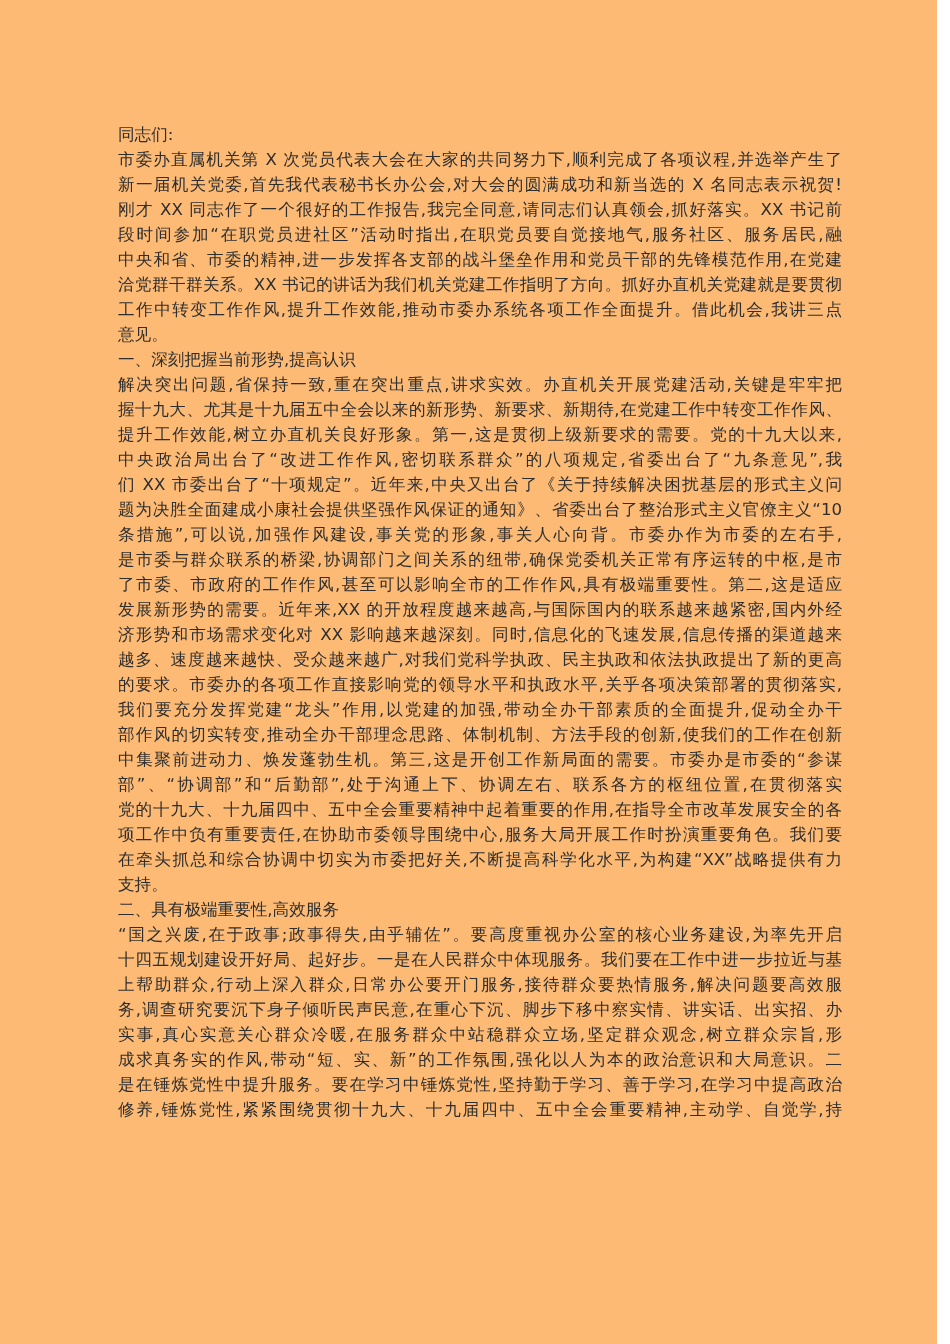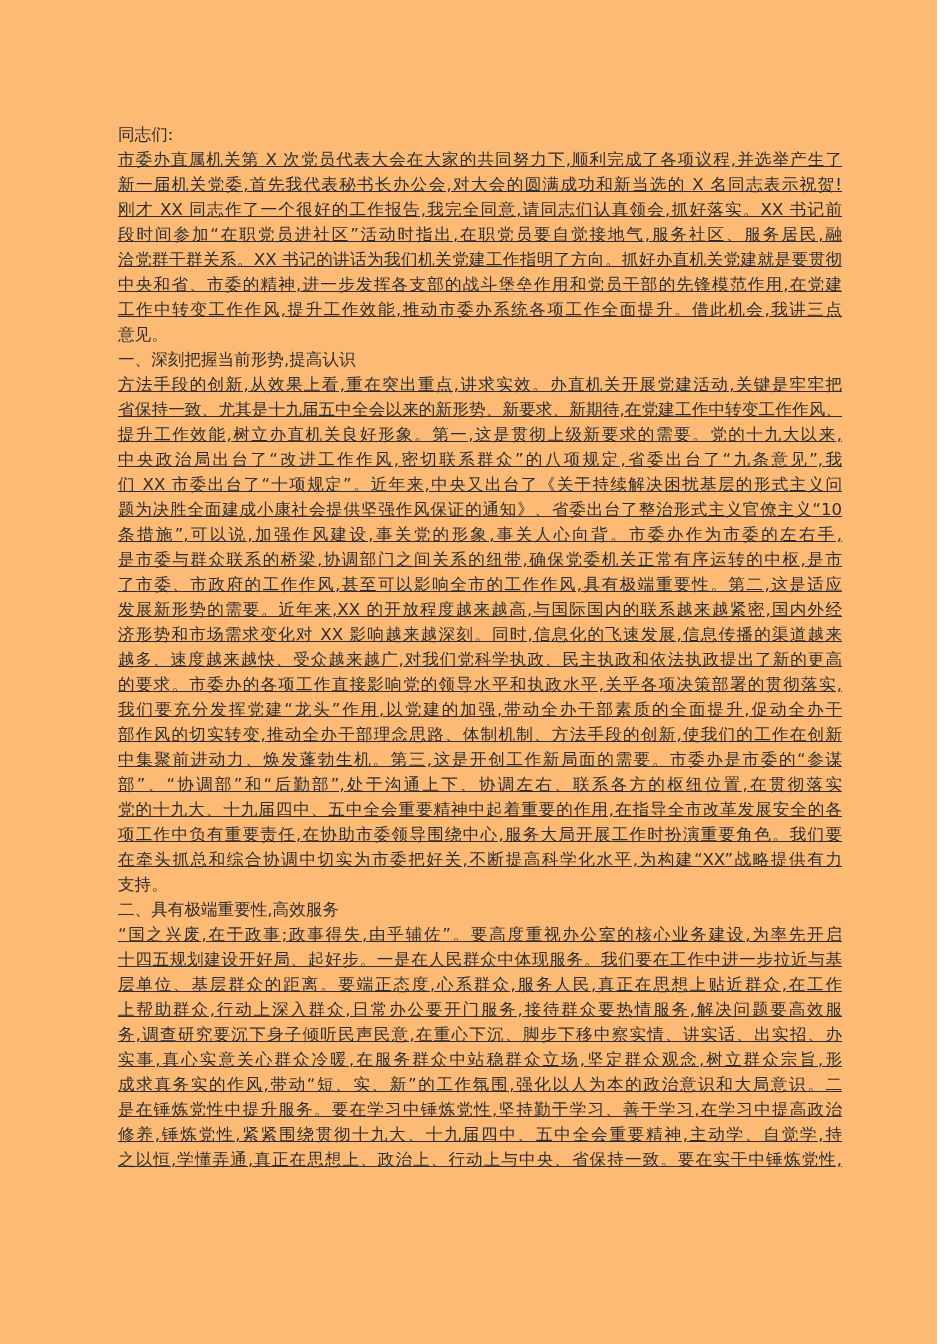--- a/index.html
+++ b/index.html
@@ -26,40 +26,39 @@
     line-height: 25px;
     height: 25px;
     color: #2e2e2e;
     text-align: justify;
     text-justify: inter-character;
     overflow: hidden;
     font-weight: 500;
   }
   .text-line.fill {
     text-align-last: justify;
-    text-decoration: underline;
   }
 </style>
 </head>
 <body>
 
 <div class="page">
   <div class="text-block">
       <div class="text-line">同志们:</div>
       <div class="text-line fill">市委办直属机关第 X 次党员代表大会在大家的共同努力下,顺利完成了各项议程,并选举产生了</div>
       <div class="text-line fill">新一届机关党委,首先我代表秘书长办公会,对大会的圆满成功和新当选的 X 名同志表示祝贺!</div>
       <div class="text-line fill">刚才 XX 同志作了一个很好的工作报告,我完全同意,请同志们认真领会,抓好落实。XX 书记前</div>
       <div class="text-line fill">段时间参加“在职党员进社区”活动时指出,在职党员要自觉接地气,服务社区、服务居民,融</div>
+      <div class="text-line fill">中央和省、市委的精神,进一步发挥各支部的战斗堡垒作用和党员干部的先锋模范作用,在党建</div>
       <div class="text-line fill">洽党群干群关系。XX 书记的讲话为我们机关党建工作指明了方向。抓好办直机关党建就是要贯彻</div>
-      <div class="text-line fill">中央和省、市委的精神,进一步发挥各支部的战斗堡垒作用和党员干部的先锋模范作用,在党建</div>
       <div class="text-line fill">工作中转变工作作风,提升工作效能,推动市委办系统各项工作全面提升。借此机会,我讲三点</div>
       <div class="text-line">意见。</div>
       <div class="text-line">一、深刻把握当前形势,提高认识</div>
-      <div class="text-line fill">方法手段的创新,从效果上看,重在突出重点,讲求实效。办直机关开展党建活动,关键是牢牢把</div>
-      <div class="text-line fill">省保持一致、尤其是十九届五中全会以来的新形势、新要求、新期待,在党建工作中转变工作作风、</div>
+      <div class="text-line fill">解决突出问题,省保持一致,重在突出重点,讲求实效。办直机关开展党建活动,关键是牢牢把</div>
+      <div class="text-line fill">握十九大、尤其是十九届五中全会以来的新形势、新要求、新期待,在党建工作中转变工作作风、</div>
       <div class="text-line fill">提升工作效能,树立办直机关良好形象。第一,这是贯彻上级新要求的需要。党的十九大以来,</div>
       <div class="text-line fill">中央政治局出台了“改进工作作风,密切联系群众”的八项规定,省委出台了“九条意见”,我</div>
       <div class="text-line fill">们 XX 市委出台了“十项规定”。近年来,中央又出台了《关于持续解决困扰基层的形式主义问</div>
       <div class="text-line fill">题为决胜全面建成小康社会提供坚强作风保证的通知》、省委出台了整治形式主义官僚主义“10</div>
       <div class="text-line fill">条措施”,可以说,加强作风建设,事关党的形象,事关人心向背。市委办作为市委的左右手,</div>
       <div class="text-line fill">是市委与群众联系的桥梁,协调部门之间关系的纽带,确保党委机关正常有序运转的中枢,是市</div>
       <div class="text-line fill">了市委、市政府的工作作风,甚至可以影响全市的工作作风,具有极端重要性。第二,这是适应</div>
       <div class="text-line fill">发展新形势的需要。近年来,XX 的开放程度越来越高,与国际国内的联系越来越紧密,国内外经</div>
       <div class="text-line fill">济形势和市场需求变化对 XX 影响越来越深刻。同时,信息化的飞速发展,信息传播的渠道越来</div>
       <div class="text-line fill">越多、速度越来越快、受众越来越广,对我们党科学执政、民主执政和依法执政提出了新的更高</div>
@@ -68,22 +67,20 @@
       <div class="text-line fill">部作风的切实转变,推动全办干部理念思路、体制机制、方法手段的创新,使我们的工作在创新</div>
       <div class="text-line fill">中集聚前进动力、焕发蓬勃生机。第三,这是开创工作新局面的需要。市委办是市委的“参谋</div>
       <div class="text-line fill">部”、“协调部”和“后勤部”,处于沟通上下、协调左右、联系各方的枢纽位置,在贯彻落实</div>
       <div class="text-line fill">党的十九大、十九届四中、五中全会重要精神中起着重要的作用,在指导全市改革发展安全的各</div>
       <div class="text-line fill">项工作中负有重要责任,在协助市委领导围绕中心,服务大局开展工作时扮演重要角色。我们要</div>
       <div class="text-line fill">在牵头抓总和综合协调中切实为市委把好关,不断提高科学化水平,为构建“XX”战略提供有力</div>
       <div class="text-line">支持。</div>
       <div class="text-line">二、具有极端重要性,高效服务</div>
       <div class="text-line fill">“国之兴废,在于政事;政事得失,由乎辅佐”。要高度重视办公室的核心业务建设,为率先开启</div>
       <div class="text-line fill">十四五规划建设开好局、起好步。一是在人民群众中体现服务。我们要在工作中进一步拉近与基</div>
-      <div class="text-line fill">层单位、基层群众的距离。要端正态度,心系群众,服务人民,真正在思想上贴近群众,在工作</div>
       <div class="text-line fill">上帮助群众,行动上深入群众,日常办公要开门服务,接待群众要热情服务,解决问题要高效服</div>
       <div class="text-line fill">务,调查研究要沉下身子倾听民声民意,在重心下沉、脚步下移中察实情、讲实话、出实招、办</div>
       <div class="text-line fill">实事,真心实意关心群众冷暖,在服务群众中站稳群众立场,坚定群众观念,树立群众宗旨,形</div>
       <div class="text-line fill">成求真务实的作风,带动“短、实、新”的工作氛围,强化以人为本的政治意识和大局意识。二</div>
       <div class="text-line fill">是在锤炼党性中提升服务。要在学习中锤炼党性,坚持勤于学习、善于学习,在学习中提高政治</div>
       <div class="text-line fill">修养,锤炼党性,紧紧围绕贯彻十九大、十九届四中、五中全会重要精神,主动学、自觉学,持</div>
-      <div class="text-line fill">之以恒,学懂弄通,真正在思想上、政治上、行动上与中央、省保持一致。要在实干中锤炼党性,</div>
     </div>
 </div>
 
 </body></html>

